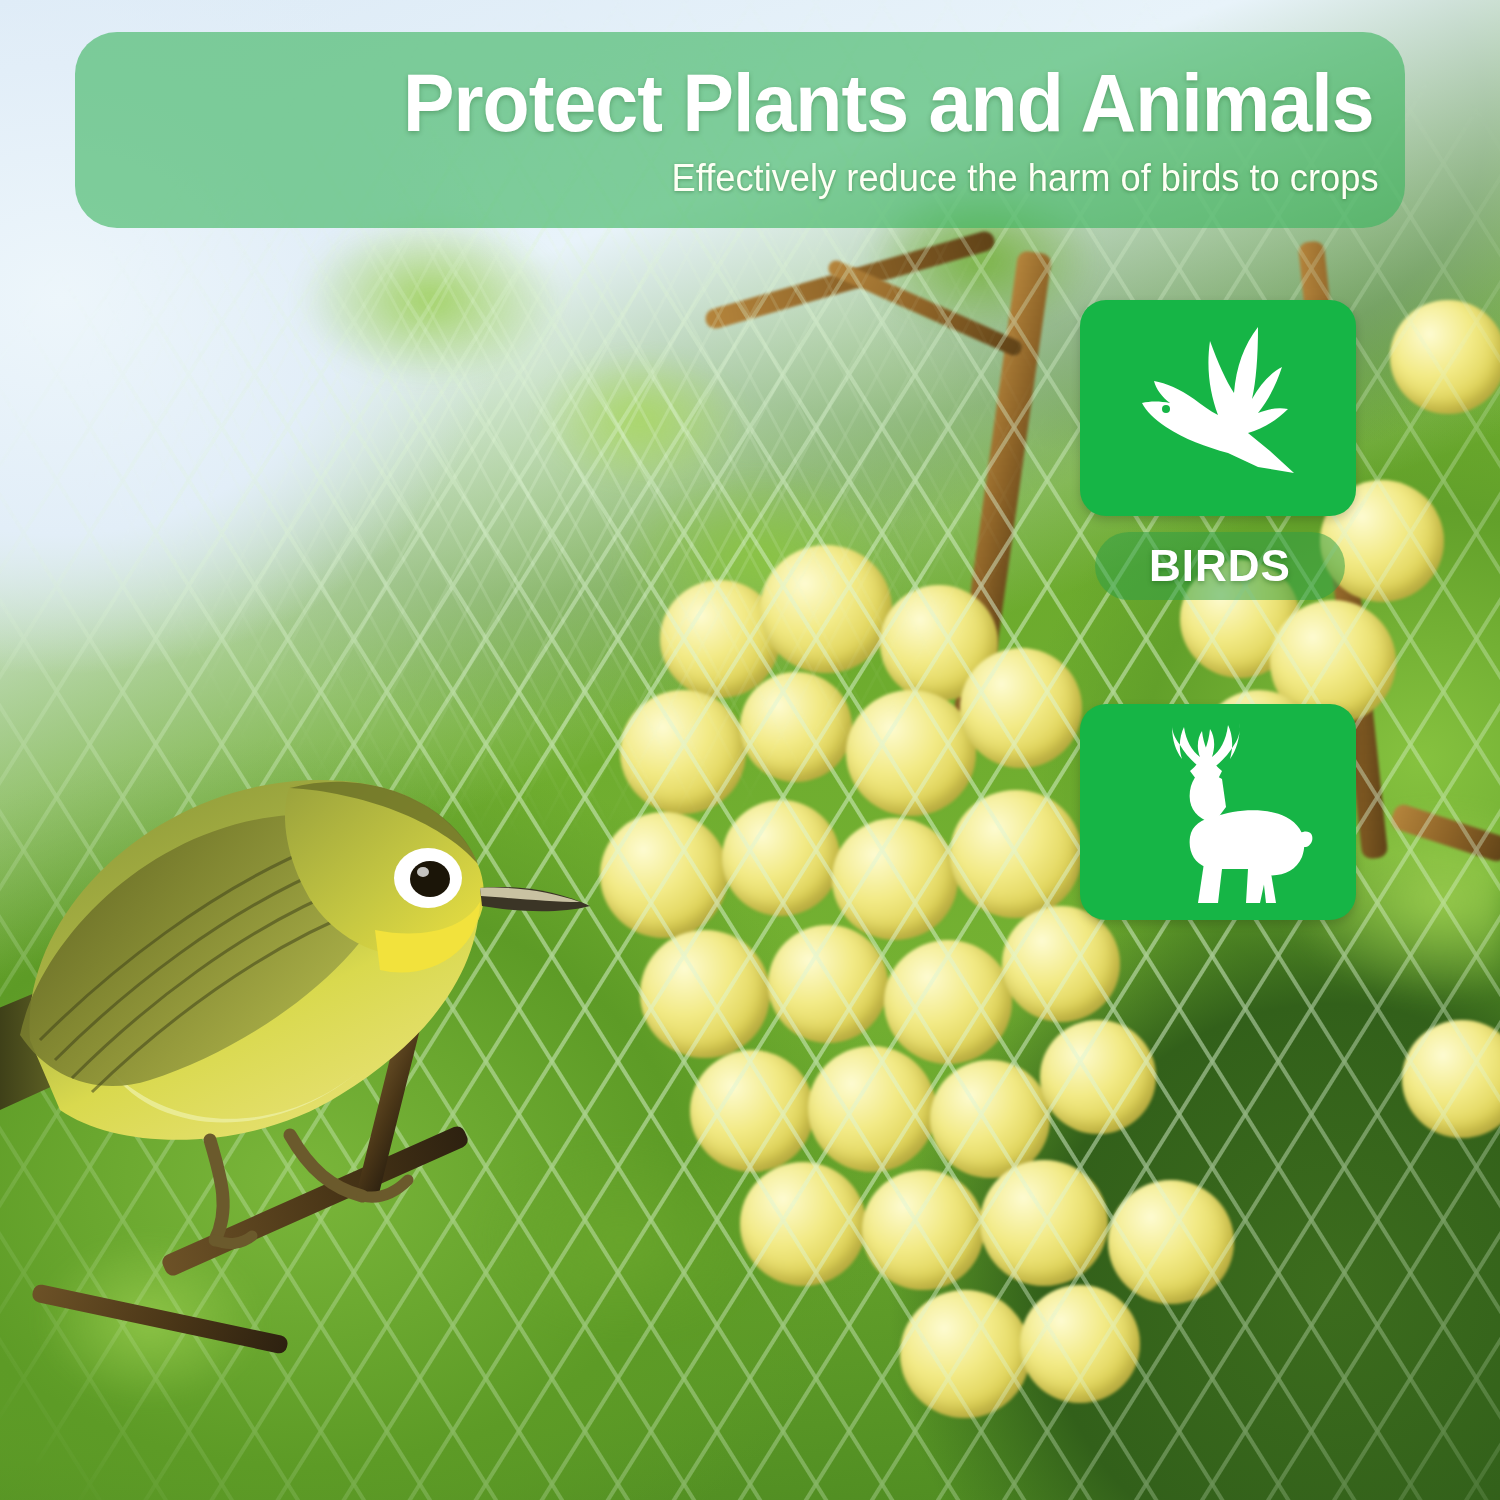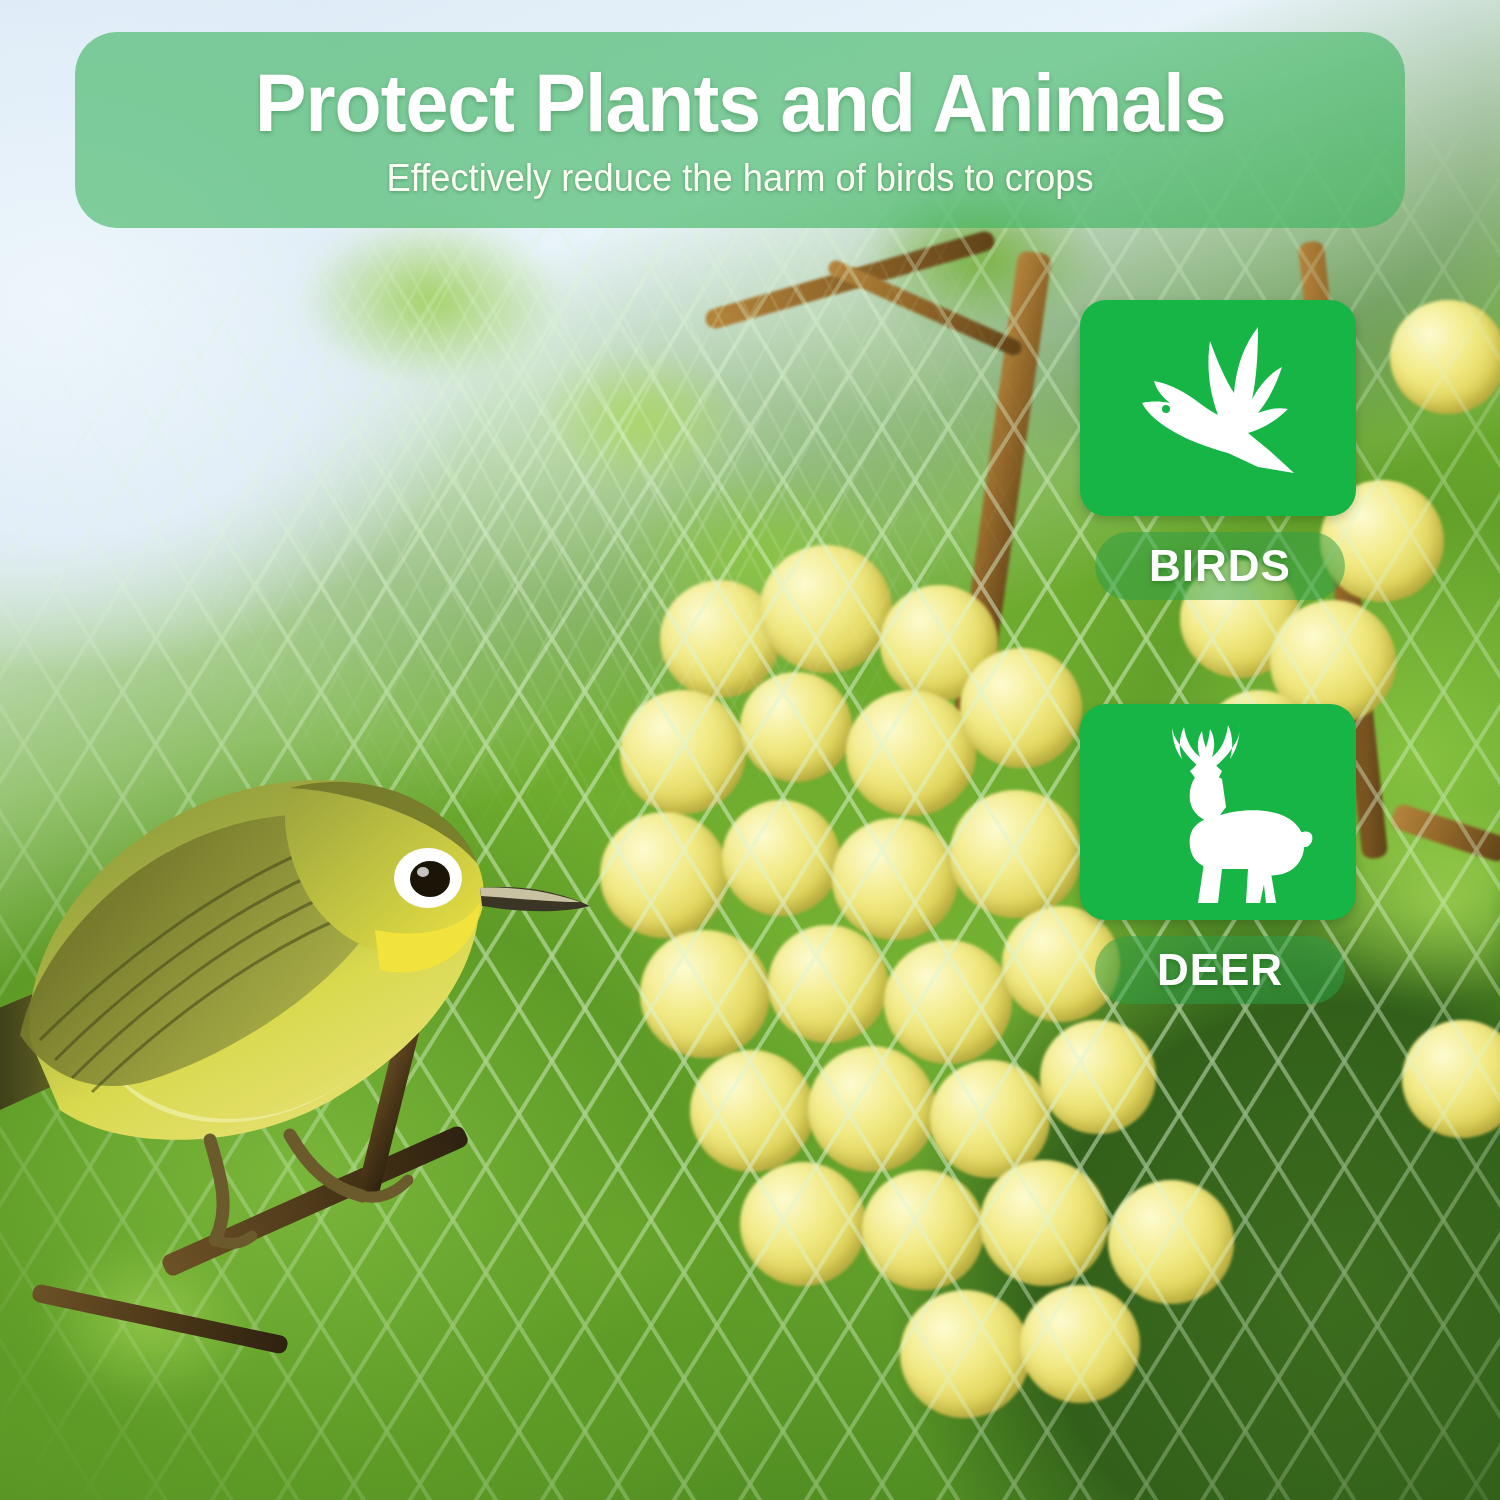--- a/index.html
+++ b/index.html
@@ -84,21 +84,21 @@
   .branch{
     position:absolute;background:linear-gradient(100deg,#6d5227 0%,#4a3617 55%,#2d2110 100%);
     border-radius:8px;
   }
 
   
   .banner{
     position:absolute;left:75px;top:32px;width:1330px;height:196px;
     background:rgba(60,180,95,.62);
     border-radius:42px;
-    display:flex;flex-direction:column;align-items:center;justify-content:center;
+    display:flex;flex-direction:column;align-items:flex-end;justify-content:center;
     gap:15px;
   }
   .banner-title{
     font-family:"Liberation Sans Narrow","Liberation Sans",sans-serif;
     font-weight:bold;font-size:82px;line-height:.98;color:#ffffff;
     letter-spacing:-1px;transform:scaleX(.94);transform-origin:center;
     text-shadow:0 2px 6px rgba(0,60,0,.28);
     white-space:nowrap;
   }
   .banner-sub{
@@ -297,22 +297,19 @@
                      L104 152 L100 186 L86 186 L88 150
                      C76 146 70 134 72 120 C74 108 84 102 96 100 Z"></path>
 
             <path d="M152 150 L158 186 L148 186 L144 150 Z"></path>
             <path d="M96 148 L90 186 L80 186 L86 146 Z"></path>
 
             <path d="M182 116 C190 112 196 116 194 124 C192 130 186 132 182 128 Z"></path>
           </g>
         </svg>
       </div>
-      <div class="pill">
-        <span class="pill-label">DEER</span>
-      </div>
     </div>
 
     <div class="gap"></div>
 
 
   </div>
 </div>
 
 </body></html>

